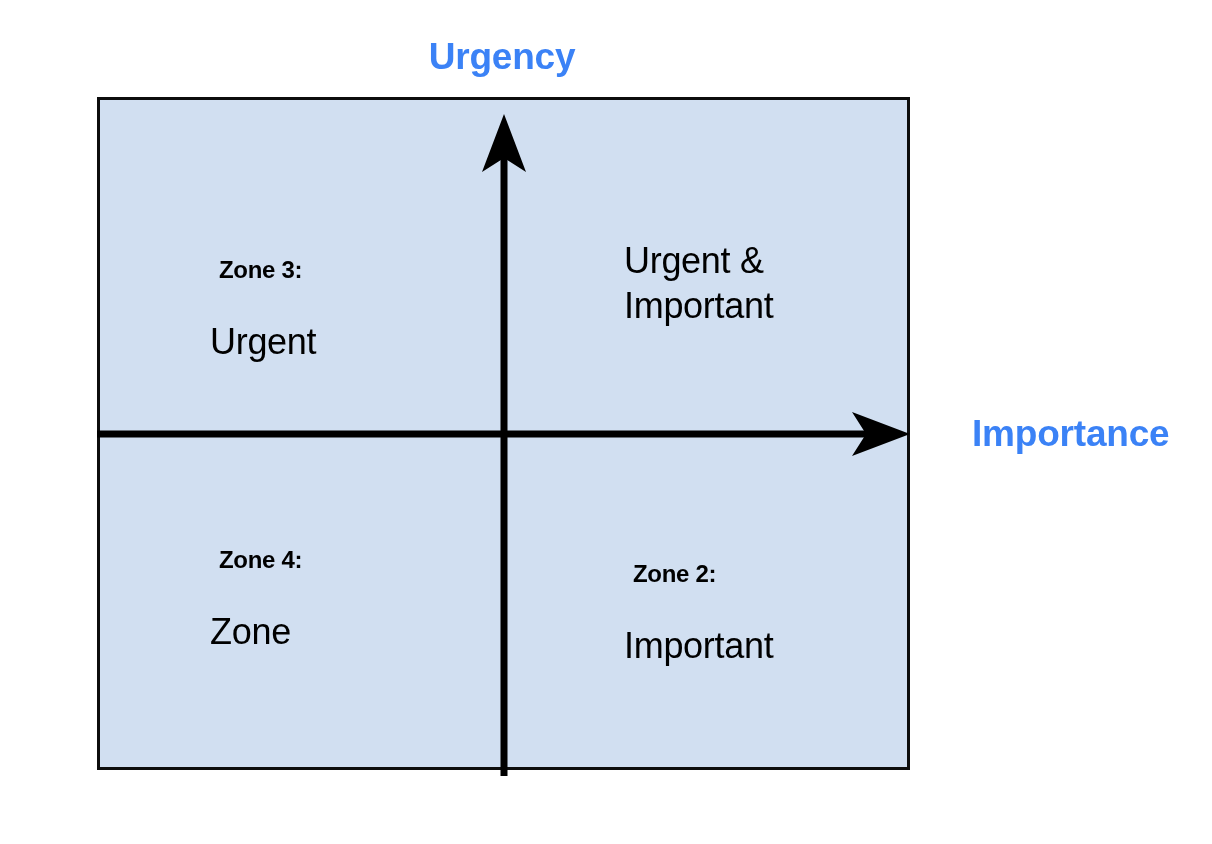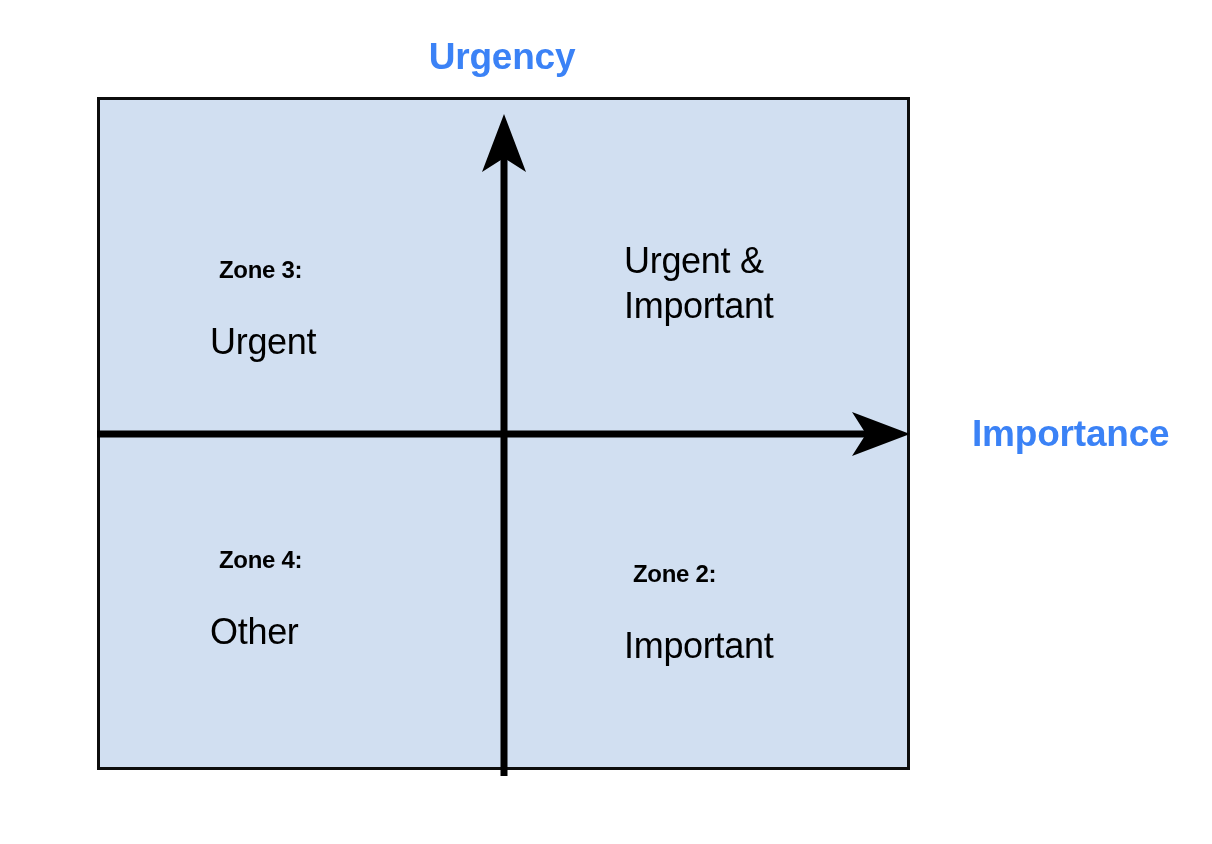--- a/index.html
+++ b/index.html
@@ -116,21 +116,21 @@
       <p class="q-desc">Urgent</p>
     </div>
 
     <div class="quadrant" id="quadrant-zone1">
       <p class="q-desc">Urgent &amp;
 Important</p>
     </div>
 
     <div class="quadrant" id="quadrant-zone4">
       <p class="q-title">Zone 4:</p>
-      <p class="q-desc">Other</p>
+      <p class="q-desc">Zone</p>
     </div>
 
     <div class="quadrant" id="quadrant-zone2">
       <p class="q-title">Zone 2:</p>
       <p class="q-desc">Important</p>
     </div>
 
   </div>
 </div>
 

